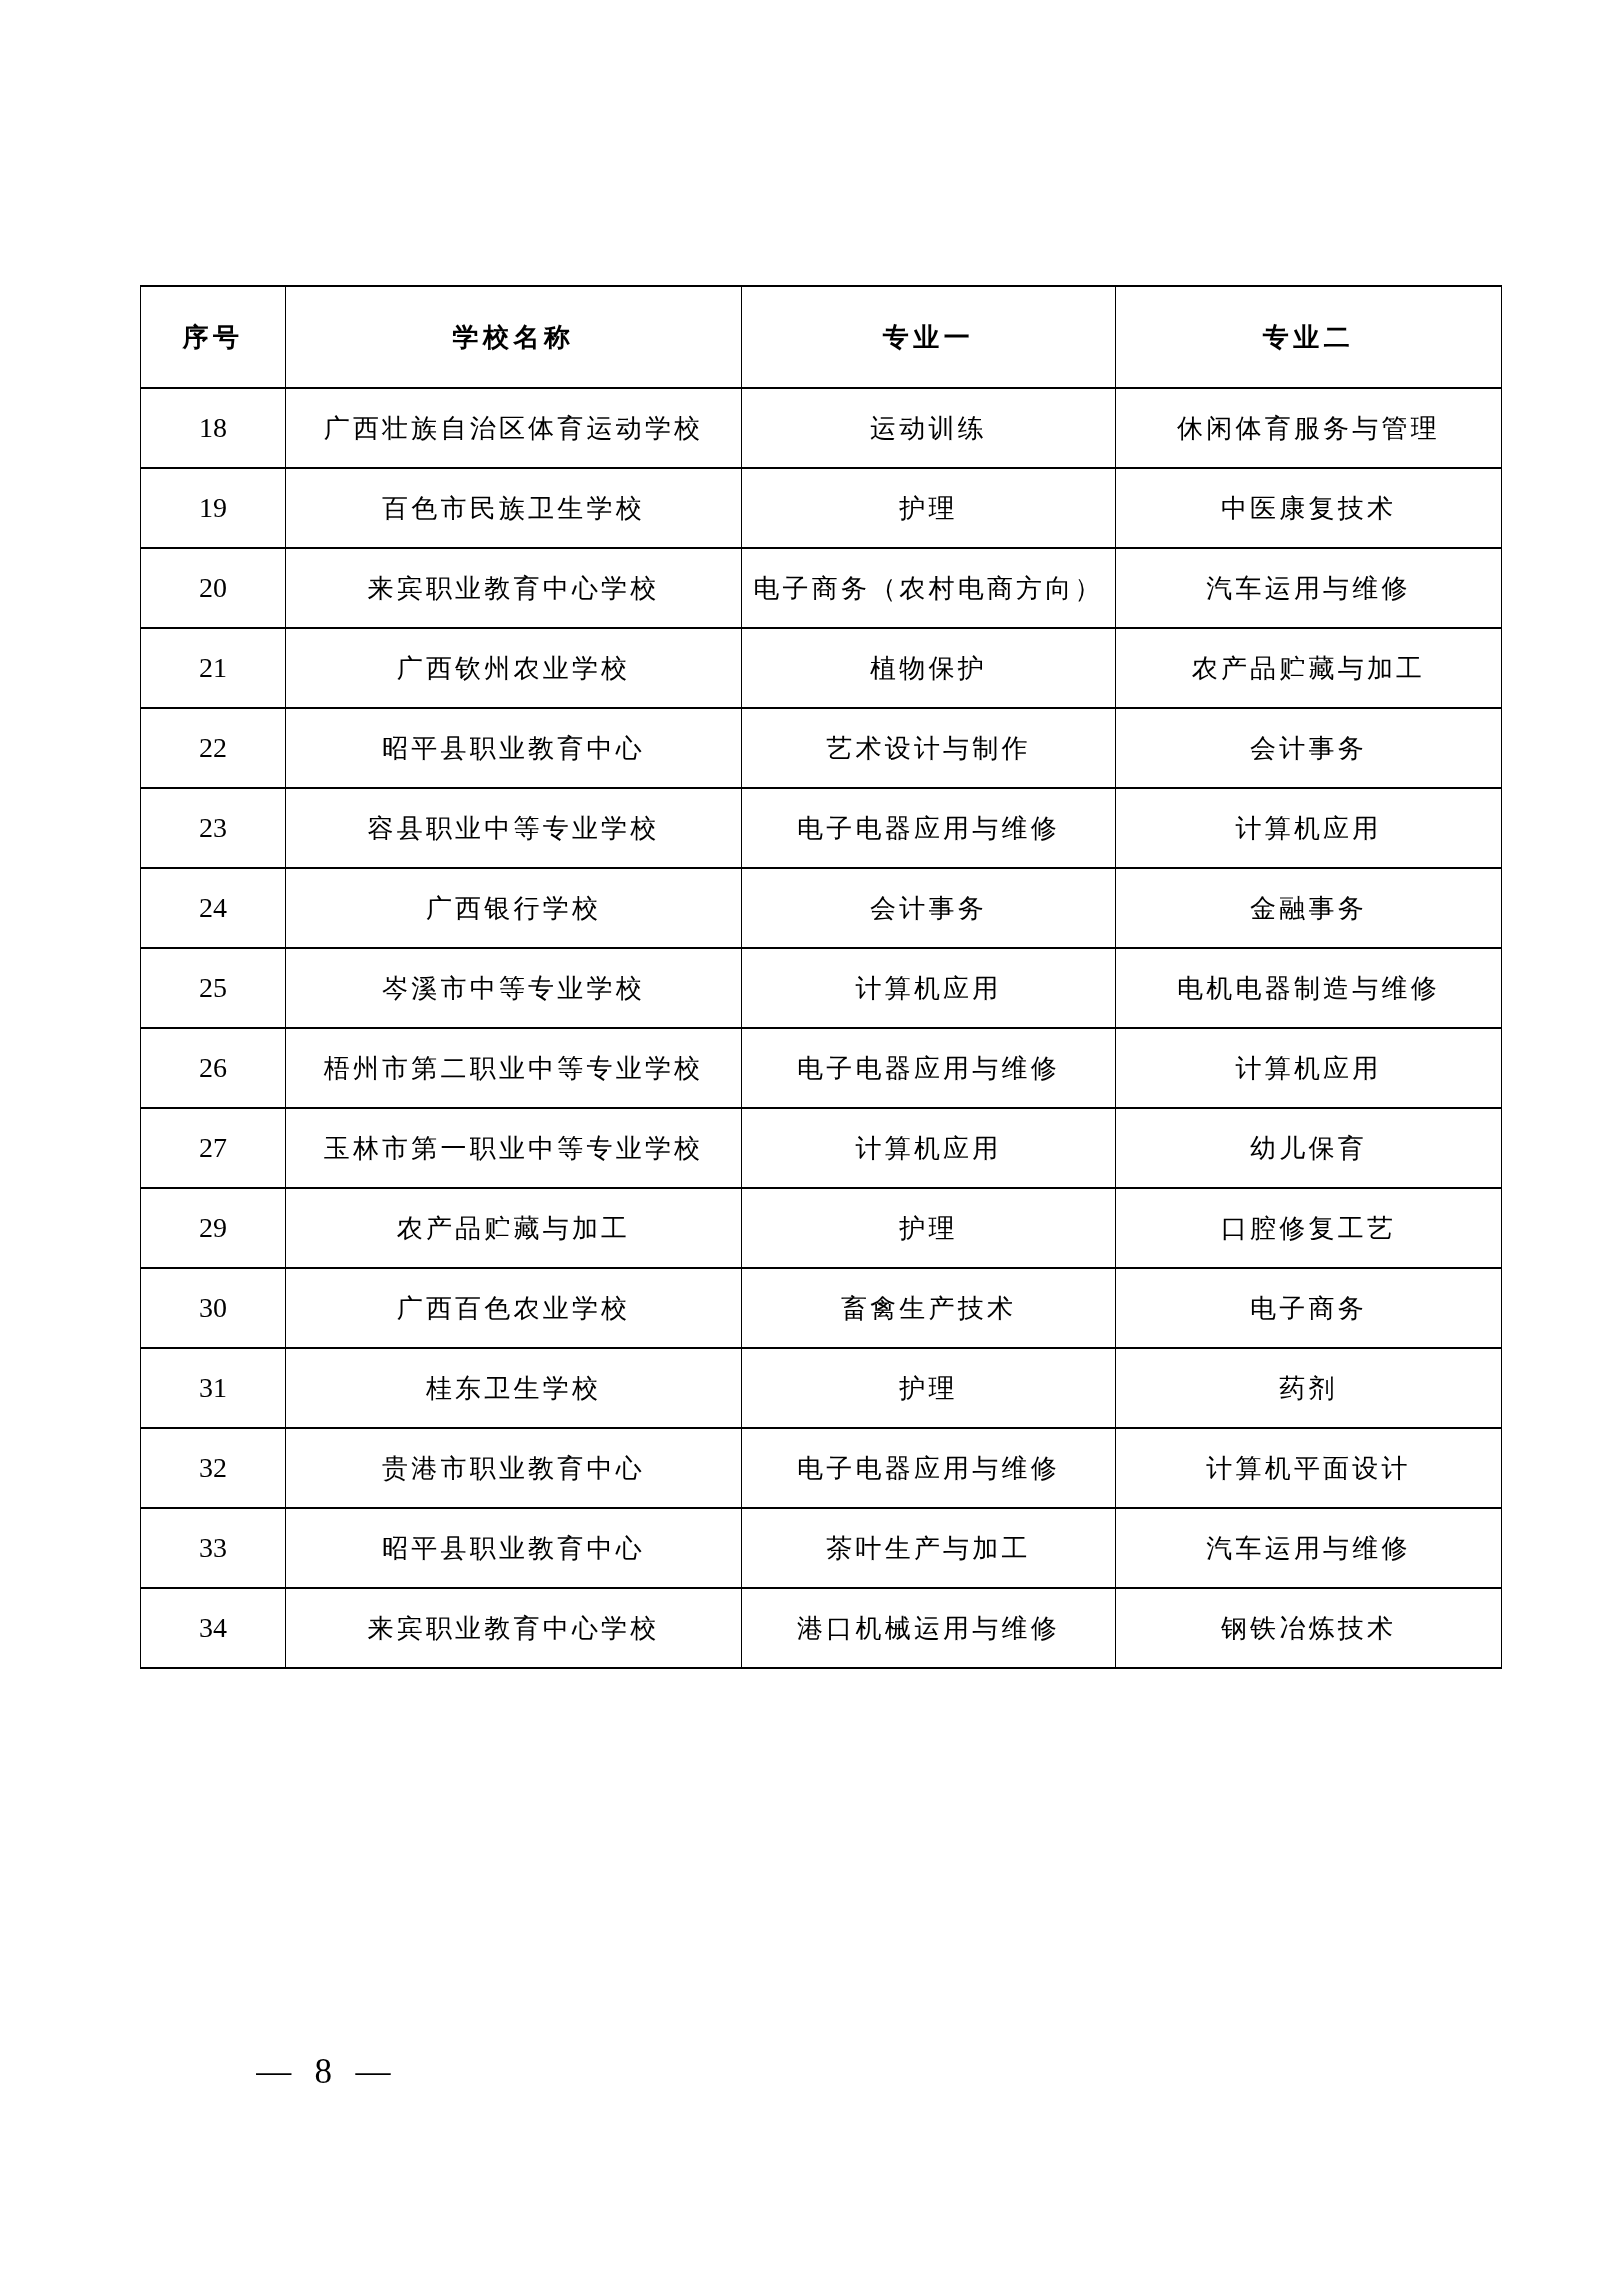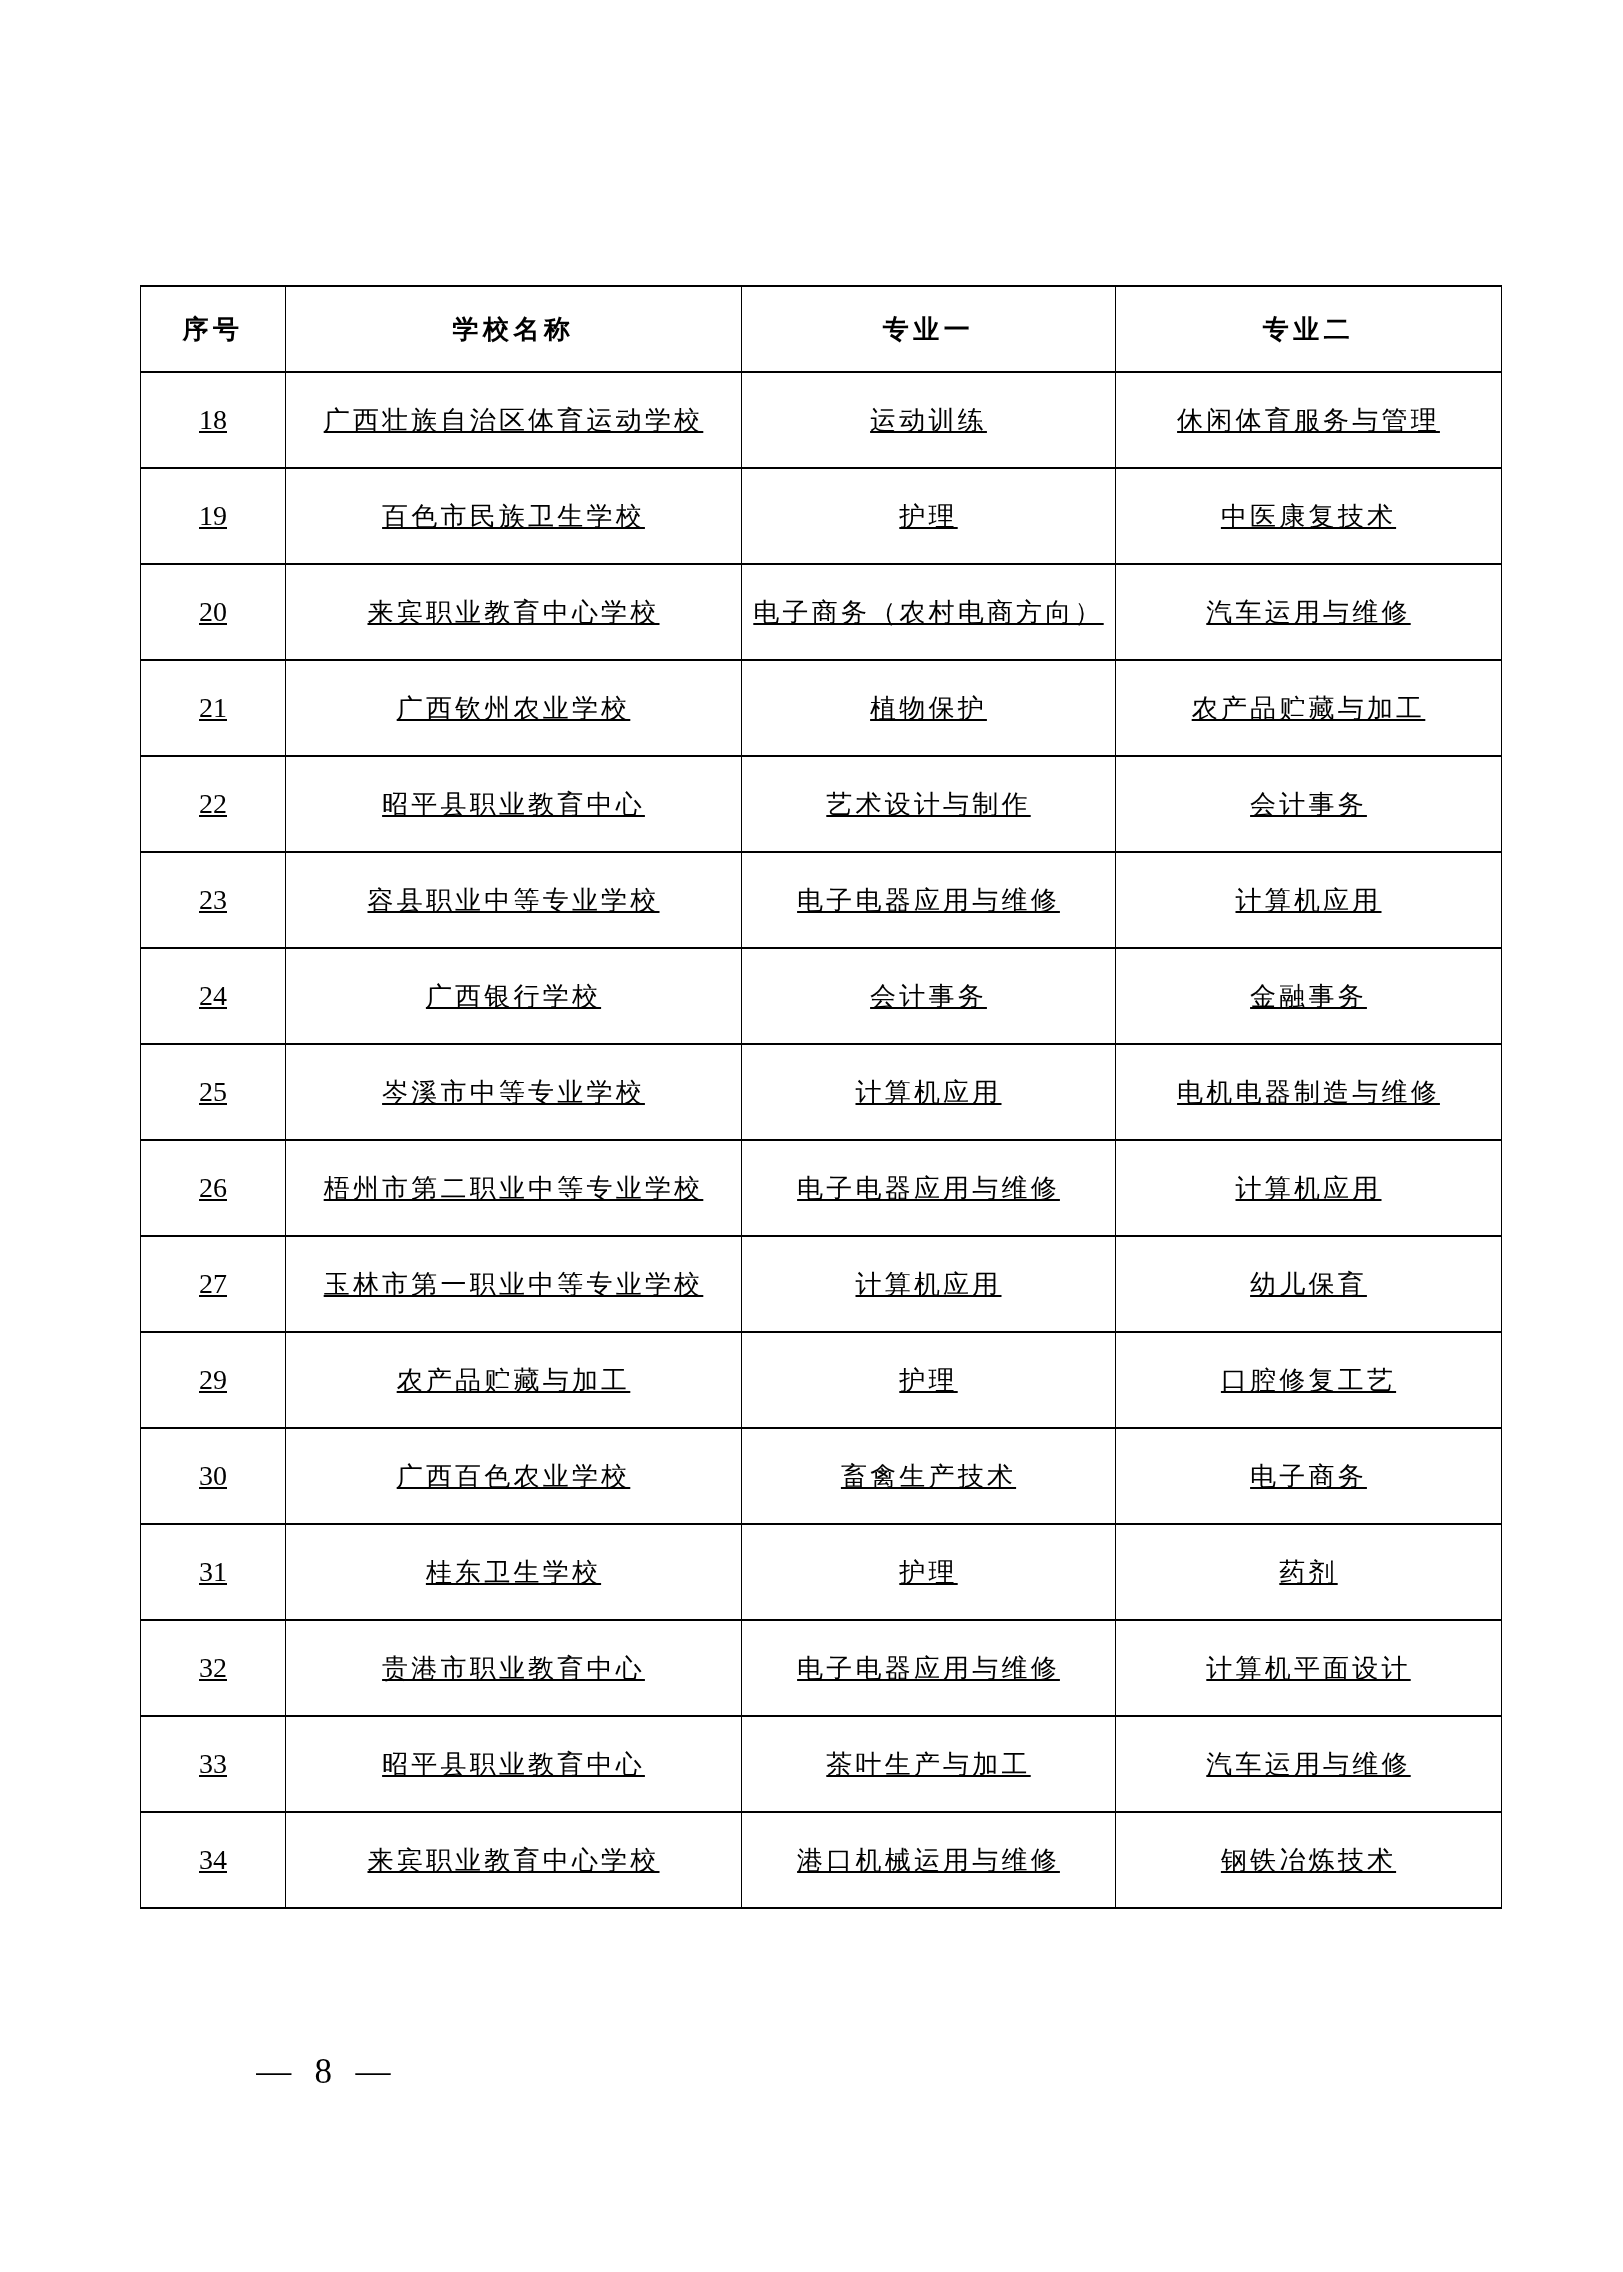--- a/index.html
+++ b/index.html
@@ -28,26 +28,25 @@
     border: 1.8px solid #000000;
     border-top-width: 2.3px;
     border-bottom-width: 2.3px;
     text-align: center;
     vertical-align: middle;
     padding: 0;
     overflow: hidden;
     white-space: nowrap;
   }
   table.school-table thead tr {
-    height: 86px;
+    height: 102px;
     padding-left: 36px;
   }
   table.school-table tbody tr {
-    height: 96px;
-    text-decoration: underline;
+    height: 80px;
   }
   table.school-table th {
     font-size: 26px;
     font-weight: bold;
     letter-spacing: 4.5px;
   }
   table.school-table td {
     font-size: 26px;
     font-weight: normal;
     letter-spacing: 3.2px;

